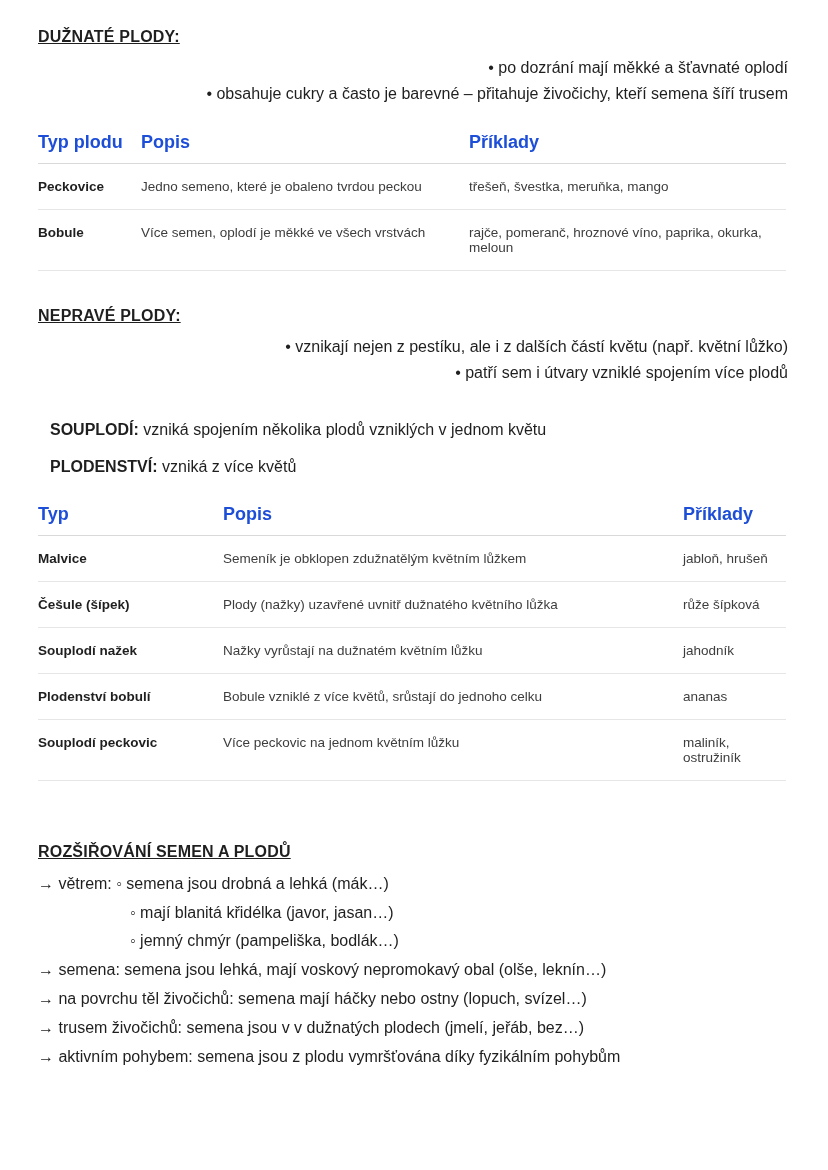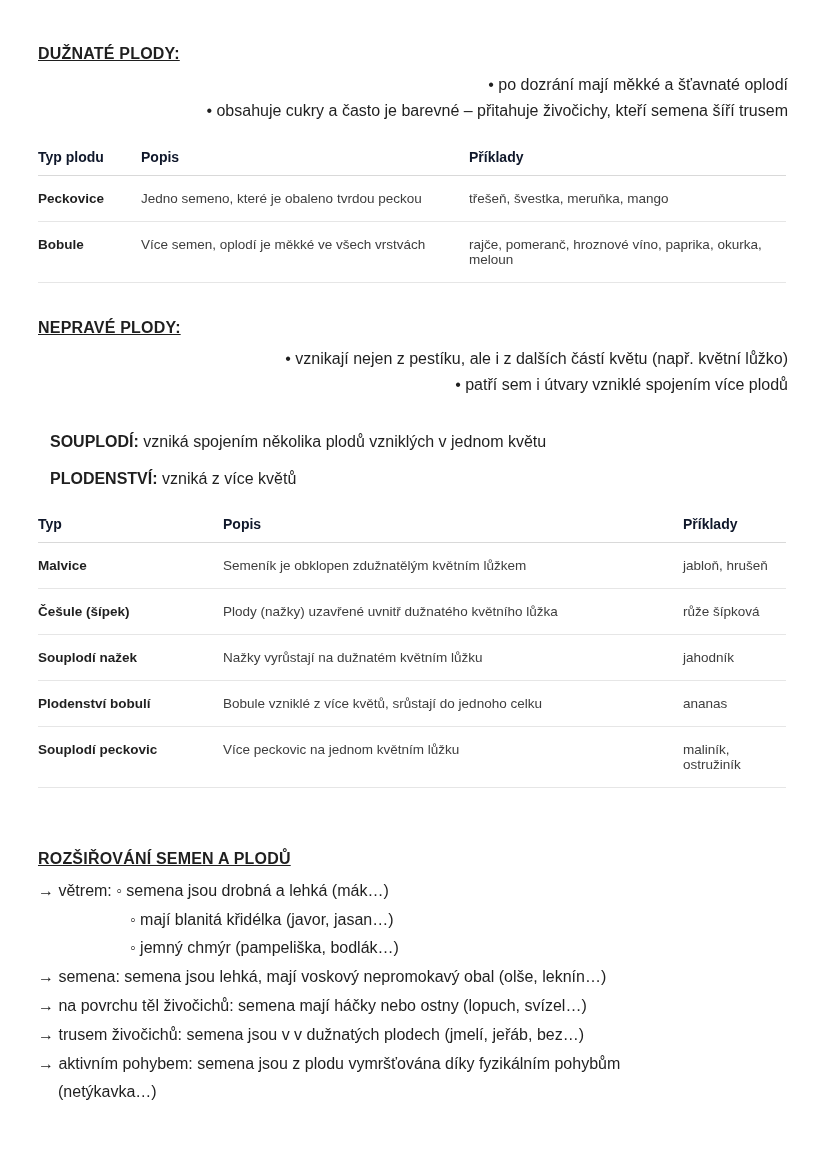--- a/index.html
+++ b/index.html
@@ -11,21 +11,21 @@
     width: 828px;
     height: 1170px;
     overflow: hidden;
     font-family: "Liberation Sans", sans-serif;
     color: #1f1f1f;
   }
   .page {
     box-sizing: border-box;
     width: 828px;
     height: 1170px;
-    padding: 45px 40px 0 38px;
+    padding: 28px 40px 0 38px;
   }
   .heading {
     font-size: 16px;
     font-weight: bold;
     text-decoration: underline;
     margin: 0 0 9px 0;
     letter-spacing: 0.2px;
   }
   .bullet-line {
     font-size: 16px;
@@ -43,23 +43,23 @@
   table.notes-table {
     border-collapse: collapse;
     table-layout: fixed;
     width: 748px;
     margin-top: 16px;
     font-size: 13.5px;
     color: #3d3d3d;
   }
   table.notes-table th {
     text-align: left;
-    font-size: 14px;
+    font-size: 18px;
     font-weight: bold;
-    color: #0f172a;
+    color: #1d4ed8;
     padding: 8px 10px 10px 0;
     border-bottom: 1px solid #d9d9d9;
   }
   table.notes-table td {
     padding: 15px 10px 15px 0;
     border-bottom: 1px solid #e6e6e6;
     vertical-align: top;
     margin-top: 45px;
   }
   table.notes-table td.first-col {
@@ -175,15 +175,14 @@
   <p class="dispersal-sub">◦ mají blanitá křidélka (javor, jasan…)</p>
   <p class="dispersal-sub">◦ jemný chmýr (pampeliška, bodlák…)</p>
 
   <p class="dispersal-line"><span>→ </span><span class="dispersal-label">semena</span><span>: </span><span>semena jsou lehká, mají voskový nepromokavý obal (olše, leknín…)</span></p>
 
   <p class="dispersal-line"><span>→ </span><span class="dispersal-label">na povrchu těl živočichů</span><span>: </span><span>semena mají háčky nebo ostny (lopuch, svízel…)</span></p>
 
   <p class="dispersal-line"><span>→ </span><span class="dispersal-label">trusem živočichů:</span><span> </span><span>semena jsou v v dužnatých plodech (jmelí, jeřáb, bez…)</span></p>
 
   <p class="dispersal-line"><span>→ </span><span class="dispersal-label">aktivním pohybem:</span><span> </span><span>semena jsou z plodu vymršťována díky fyzikálním pohybům</span></p>
-  <p class="dispersal-cont">(netýkavka…)</p>
 
 </div>
 
 </body></html>

